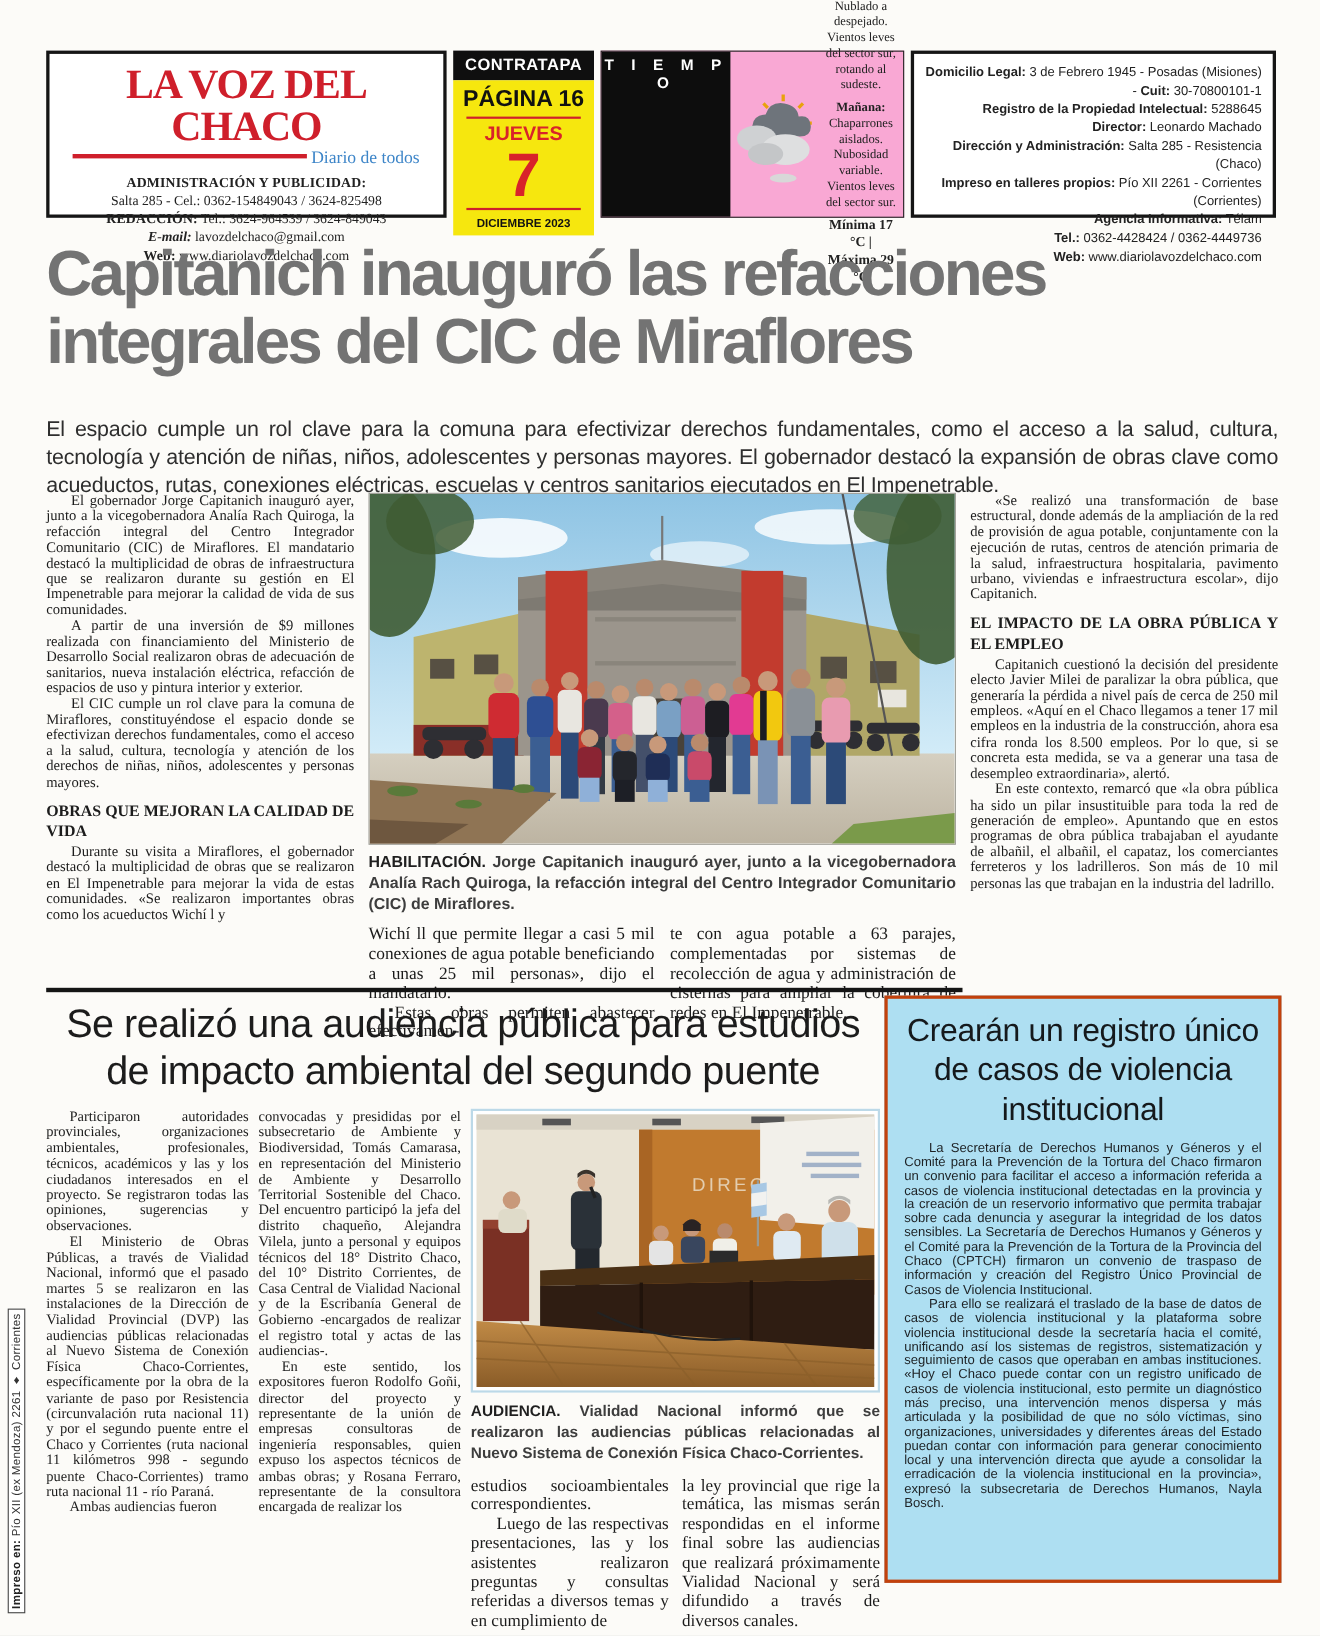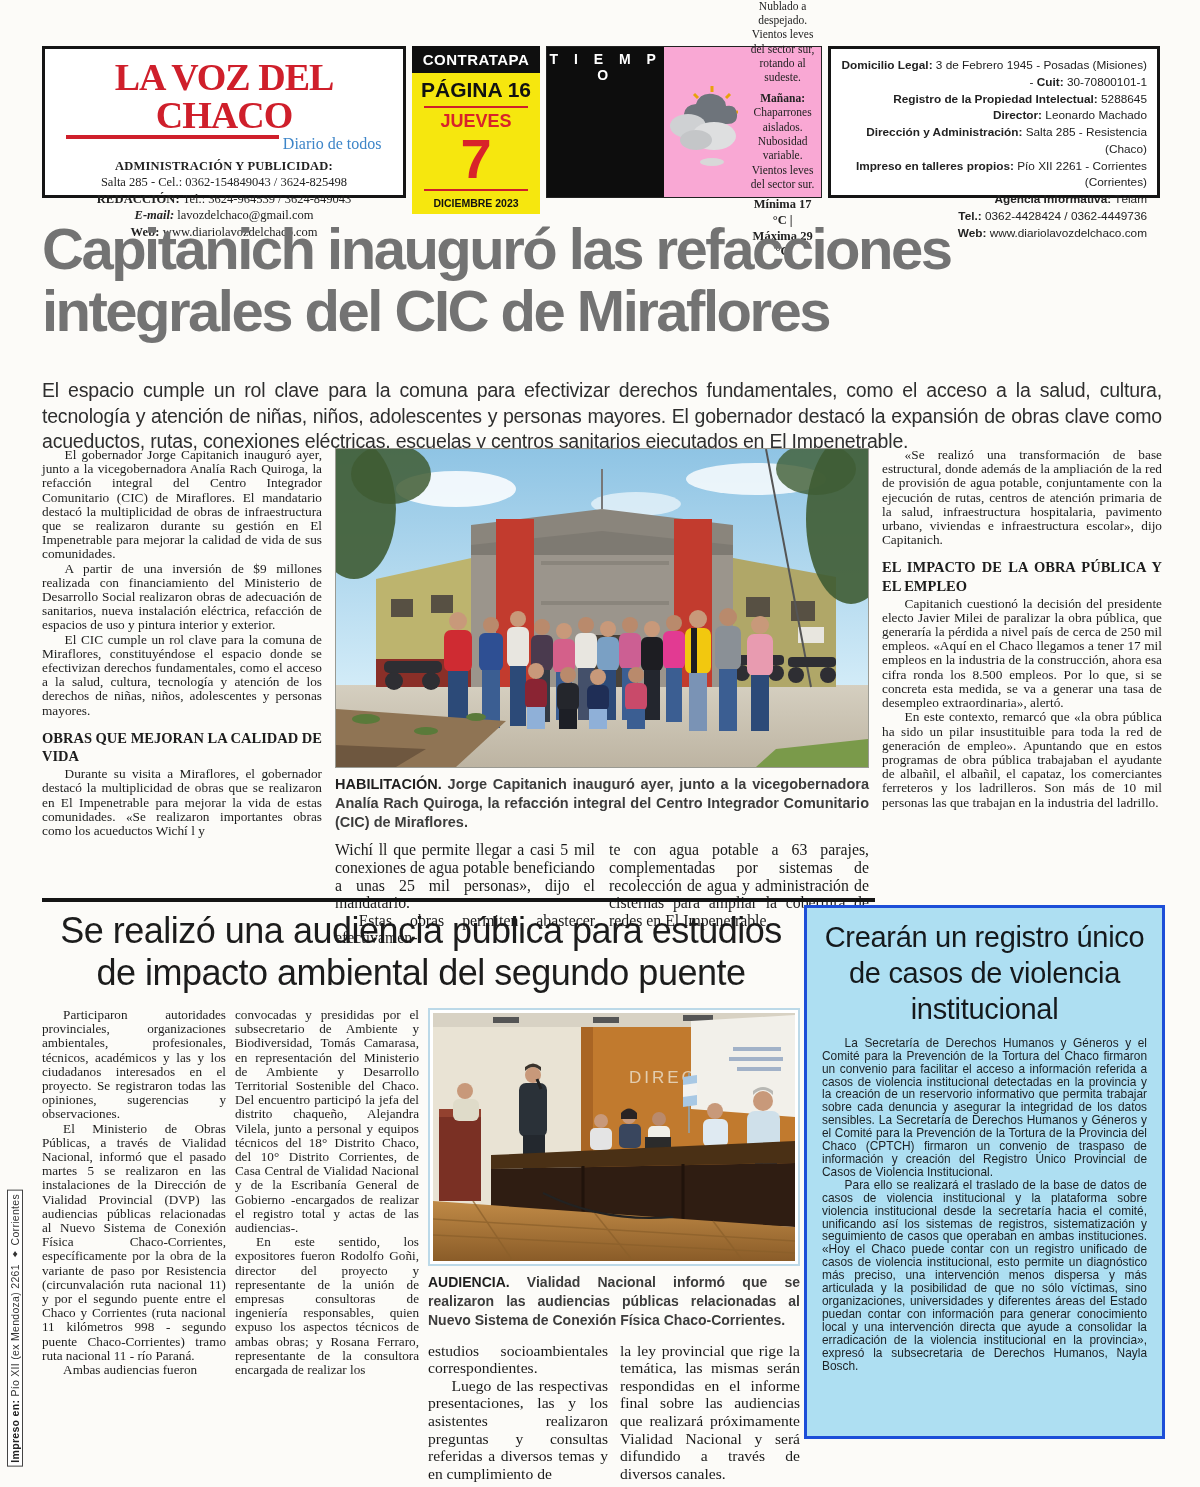--- a/index.html
+++ b/index.html
@@ -4,21 +4,21 @@
 <style>
   html,body{margin:0;padding:0;background:#e8e8e6;}
   .page{position:relative;width:1200px;height:1487px;margin:0 auto;background:#fcfbf8;
         font-family:"Liberation Serif",serif;color:#1a1a1a;overflow:hidden;}
 
   
   .header{position:absolute;left:42px;top:46px;width:1118px;height:152px;display:flex;gap:6px;}
   .masthead{width:364px;box-sizing:border-box;border:3px solid #151515;background:#fff;
             text-align:center;padding-top:9px;}
   .masthead-title{font-weight:700;color:#cf1f2b;font-size:38px;letter-spacing:-1px;line-height:1;}
-  .tagline-row{display:flex;align-items:flex-start;width:88%;margin:1px auto 0;}
+  .tagline-row{display:flex;align-items:center;width:88%;margin:1px auto 0;}
   .red-rule{flex:1;height:4px;background:#cf1f2b;margin-bottom:4px;}
   .tagline{color:#3d85c8;font-size:16px;line-height:1.1;padding-left:4px;white-space:nowrap;}
   .masthead-info{font-size:12.5px;line-height:1.32;margin-top:5px;color:#222;}
   .masthead-info b{letter-spacing:.2px;}
   .em-i{font-style:italic;font-weight:700;}
 
   .edition{width:128px;display:flex;flex-direction:column;box-sizing:border-box;}
   .edition-bar{background:#0f0f0f;color:#fff;font-family:"Liberation Sans",sans-serif;
                font-weight:700;font-size:15px;text-align:center;padding:5px 0;letter-spacing:.5px;}
   .edition-body{flex:1;background:#f6e70e;text-align:center;padding-top:5px;display:flex;
@@ -82,21 +82,21 @@
                 box-sizing:border-box;padding:3px;}
   .a2-caption{font-family:"Liberation Sans",sans-serif;font-weight:700;font-size:14px;
               line-height:1.35;color:#3d3d3d;margin-top:7px;text-align:justify;}
   .bottom-cols{display:flex;gap:12px;margin-top:12px;}
   .bottom-col{width:180px;font-size:15.6px;line-height:17.6px;text-align:justify;}
   .bottom-col p{margin:0;}
   .bottom-col p.ind{text-indent:1.5em;}
 
   
   .bluebox{position:absolute;left:804px;top:905px;width:361px;height:534px;box-sizing:border-box;
-           background:#aedff2;border:3px solid #1d4ed8;padding:8px 15px;}
+           background:#aedff2;border:3px solid #c2410c;padding:8px 15px;}
   .bluebox-title{text-align:center;font-family:"Liberation Sans",sans-serif;font-weight:400;
                  font-size:29px;line-height:1.24;color:#15191c;margin:4px 0 9px;letter-spacing:-.3px;}
   .bluebox p{font-family:"Liberation Sans",sans-serif;font-size:11.9px;line-height:12.9px;
              text-align:justify;color:#1d2124;margin:0;text-indent:1.9em;}
 
   
   .imprint{position:absolute;left:7px;top:1190px;border:1px solid #444;background:#fff;
            padding:3px 1px;writing-mode:vertical-rl;transform:rotate(180deg);
            font-family:"Liberation Sans",sans-serif;font-size:10.5px;color:#333;letter-spacing:.3px;}
   .imprint b{color:#222;}

